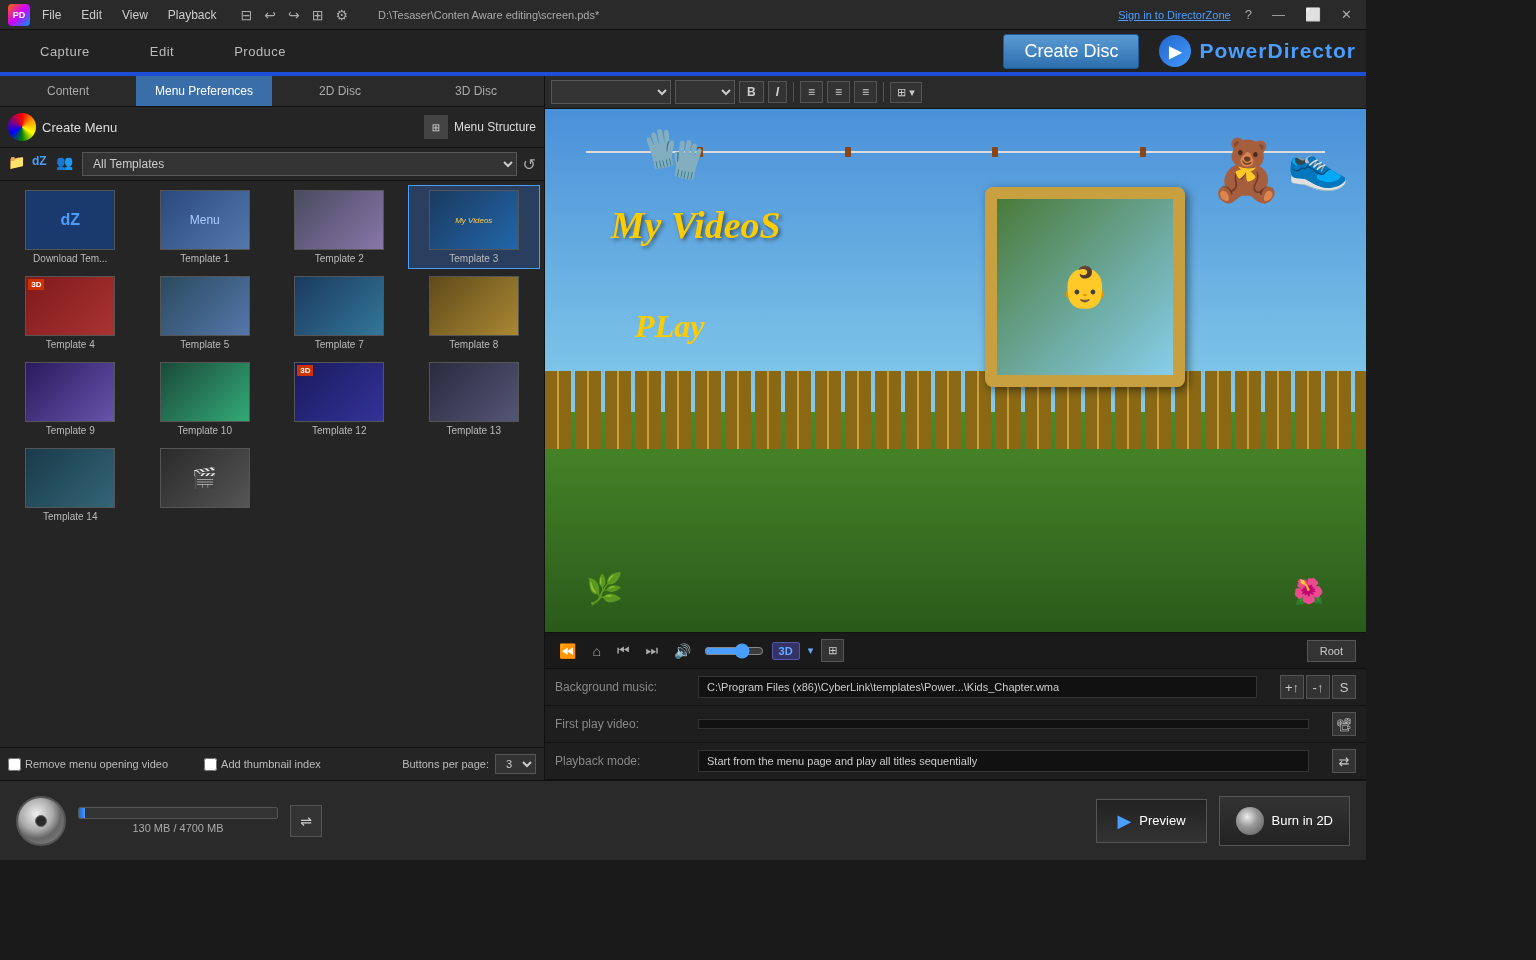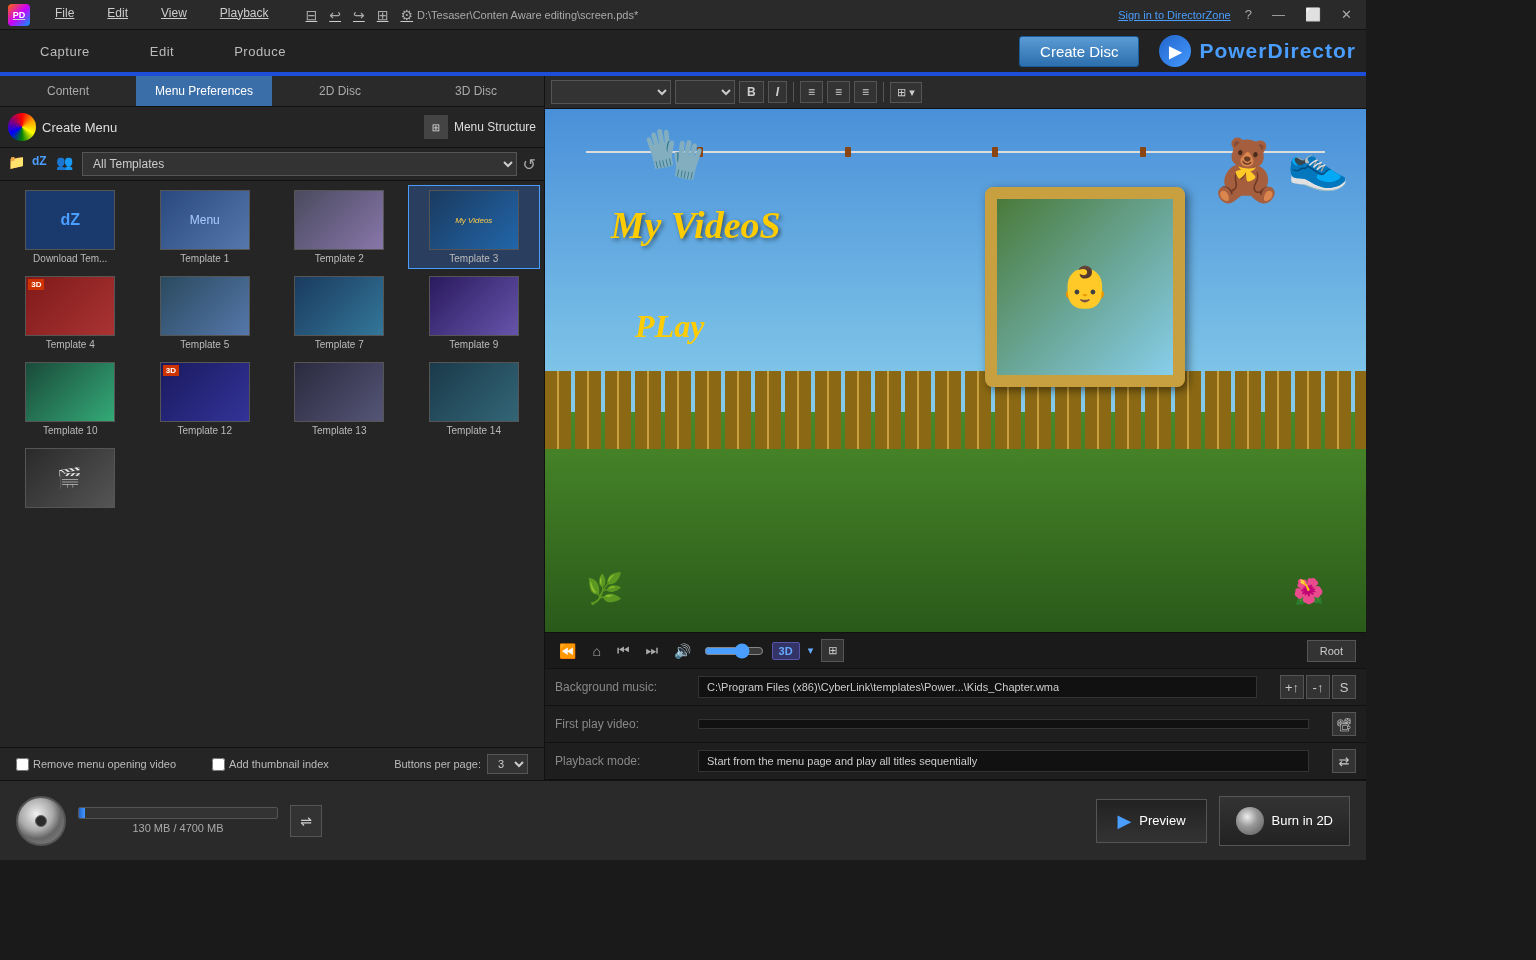--- a/index.html
+++ b/index.html
@@ -17,23 +17,23 @@
     .title-bar {
       background: #2a2a2a;
       height: 30px;
       display: flex;
       align-items: center;
       padding: 0 8px;
       border-bottom: 1px solid #111;
     }
     .title-bar-left {
       display: flex;
-      gap: 17px;
+      align-items: center;
+      gap: 4px;
       flex: 1;
-      text-decoration: underline;
     }
     .app-icon {
       width: 22px; height: 22px;
       background: linear-gradient(135deg, #ff6600, #cc00ff, #0099ff);
       border-radius: 4px;
       display: flex; align-items: center; justify-content: center;
       font-size: 9px; color: white; font-weight: bold;
     }
     .menu-item {
       color: #ccc;
@@ -96,21 +96,21 @@
       cursor: pointer;
       background: none;
       border: none;
       letter-spacing: 0.5px;
     }
     .create-disc-btn {
       background: linear-gradient(180deg, #5b9bd5, #2c6fad);
       color: white;
       border: 1px solid #1a5c99;
       padding: 6px 20px;
-      font-size: 15px;
+      font-size: 18px;
       cursor: pointer;
       border-radius: 3px;
       margin: 0 20px;
     }
     .pd-logo {
       margin-left: auto;
       display: flex;
       align-items: center;
       gap: 8px;
     }
@@ -305,21 +305,21 @@
       left: 2px;
       background: #cc3300;
       color: white;
       font-size: 8px;
       padding: 1px 3px;
       font-weight: bold;
     }
 
     
     .bottom-options {
-      padding: 6px 16px;
+      padding: 6px 8px;
       border-top: 1px solid #111;
       display: flex;
       align-items: center;
       gap: 18px;
       flex-wrap: wrap;
     }
     .checkbox-row {
       display: flex;
       align-items: center;
       gap: 4px;
@@ -825,20 +825,24 @@
           <div class="template-thumb thumb-5"></div>
           <span class="template-label">Template 5</span>
         </div>
 
 
         <div class="template-item">
           <div class="template-thumb thumb-7"></div>
           <span class="template-label">Template 7</span>
         </div>
 
+        <div class="template-item">
+          <div class="template-thumb thumb-8"></div>
+          <span class="template-label">Template 8</span>
+        </div>
 
         <div class="template-item">
           <div class="template-thumb thumb-9"></div>
           <span class="template-label">Template 9</span>
         </div>
 
         <div class="template-item">
           <div class="template-thumb thumb-10"></div>
           <span class="template-label">Template 10</span>
         </div>

